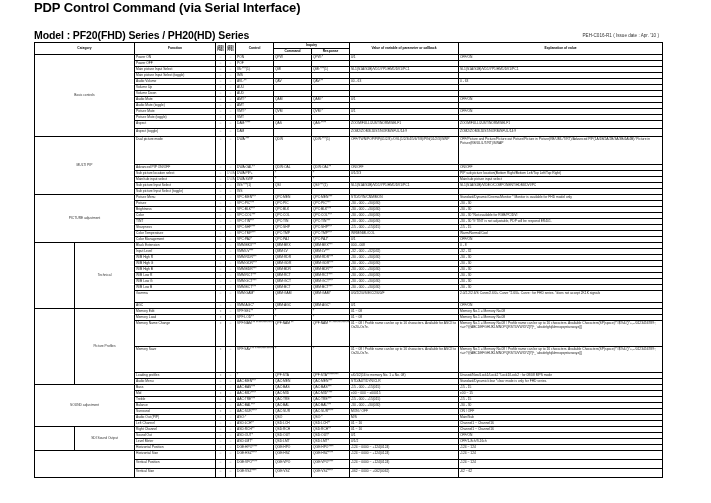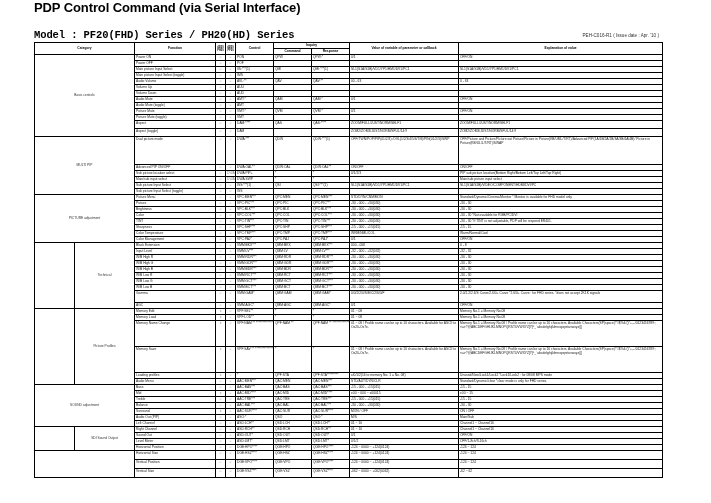--- a/index.html
+++ b/index.html
@@ -1,18 +1,18 @@
 <!DOCTYPE html>
 <html><head>
 <meta charset="utf-8">
 <style>
   html, body { margin: 0; padding: 0; background: #ffffff; }
   body { width: 711px; height: 503px; overflow: hidden; position: relative; font-family: "Liberation Sans", sans-serif; color: #000; }
   .title1 { position: absolute; left: 34px; top: 0; font-size: 13px; font-weight: bold; letter-spacing: -0.1px; }
-  .title2 { position: absolute; left: 34px; top: 29px; font-size: 10.5px; font-weight: bold; letter-spacing: -0.1px; font-family: Liberation Mono, monospace; }
+  .title2 { position: absolute; left: 34px; top: 29px; font-size: 10.5px; font-weight: bold; letter-spacing: -0.1px; }
   .docref { position: absolute; right: 52px; top: 33px; font-size: 4.6px; color: #333; }
   table.cmd { position: absolute; left: 34px; top: 42px; width: 628px; border-collapse: collapse; table-layout: fixed; }
   table.cmd td, table.cmd th { border: 0.8px solid #000; font-size: 3.3px; line-height: 4.2px; padding: 0 1px; vertical-align: top; overflow: hidden; white-space: nowrap; color: #222; }
   table.cmd th { font-weight: bold; text-align: center; vertical-align: middle; color: #000; }
   table.cmd td.cat { text-align: center; vertical-align: middle; color: #333; }
   table.cmd td.mark { text-align: center; color: #888; }
   table.cmd td.wrap { white-space: normal; }
   table.cmd tr { height: 6px; }
 </style>
 </head>

